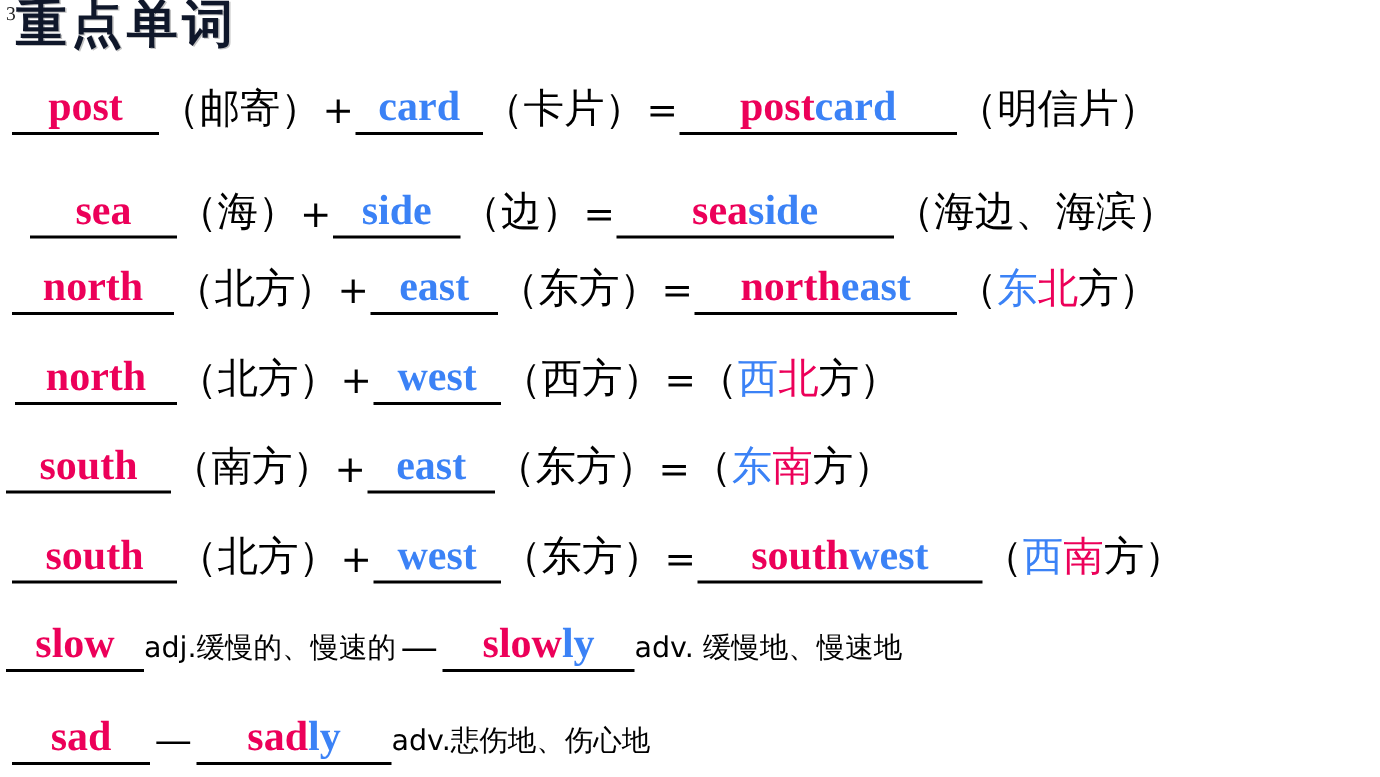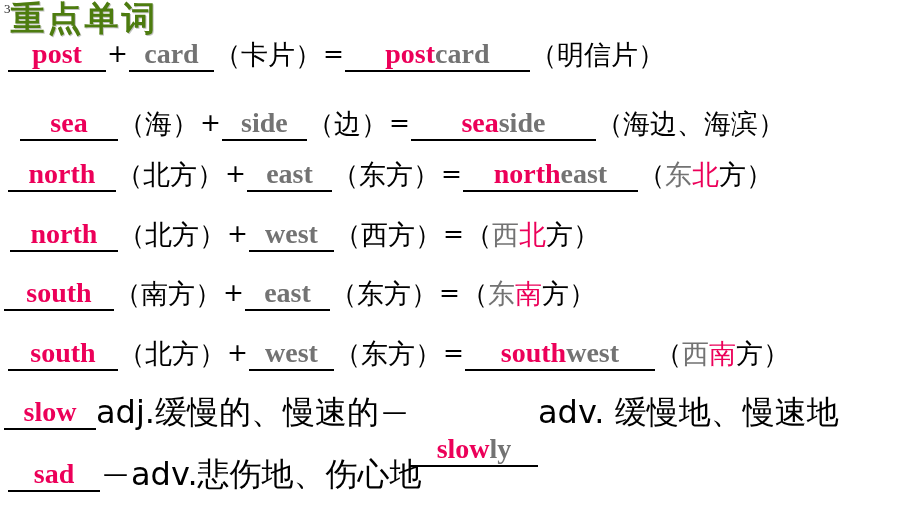--- a/index.html
+++ b/index.html
@@ -33,37 +33,37 @@
   }
   .title-sup {
     font-family: "Liberation Serif", serif;
     font-size: 13px;
     line-height: 1;
     color: #222222;
     margin-top: 2px;
     margin-right: 0px;
   }
   .title-text {
-    font-family: Liberation Serif, serif;
+    font-family: Liberation Mono, monospace;
     font-size: 34px;
     font-weight: bold;
     line-height: 38px;
-    color: #4d7c0f;
+    color: #0f172a;
     letter-spacing: 3px;
     text-shadow: 1px 1px 0 rgba(120,120,120,0.45);
   }
 
   
   .row {
     position: absolute;
     left: 0;
     width: 920px;
     height: 52px;
     display: flex;
-    align-items: flex-start;
+    align-items: flex-end;
     white-space: nowrap;
   }
 
   
   .row-word { font-size: 0; }
 
   .cjk {
     font-family: "DejaVu Sans", sans-serif;
     font-size: 27px;
     line-height: 34px;
@@ -80,37 +80,37 @@
   }
 
   .en {
     font-family: "Liberation Serif", serif;
     font-weight: bold;
     font-size: 28px;
     line-height: 32px;
     vertical-align: baseline;
   }
   .pk { color: #ec0059; }
-  .bl { color: #737373; }
+  .bl { color: #3b82f6; }
   .bk { color: #000000; }
 
   
   .blank {
     display: inline-block;
     border-bottom: 2px solid #000000;
     text-align: center;
     vertical-align: baseline;
     box-sizing: border-box;
     padding: 0 2px;
   }
 
   
   .pos {
     font-family: "DejaVu Sans", sans-serif;
-    font-size: 32px;
+    font-size: 19px;
     line-height: 32px;
     color: #000000;
     vertical-align: baseline;
   }
   .dash {
     font-family: "DejaVu Sans", sans-serif;
     font-size: 25px;
     line-height: 32px;
     color: #000000;
     vertical-align: baseline;
@@ -122,20 +122,21 @@
 
 <div class="slide">
 
   <div class="title-row">
     <span class="title-sup">3</span>
     <span class="title-text">重点单词</span>
   </div>
 
   <div class="row row-word" style="top:38px;">
     <span class="blank en pk" style="margin-left:8px;width:98px;">post</span>
+    <span class="cjk">（邮寄）</span>
     <span class="eq">+</span>
     <span class="blank en bl" style="width:85px;">card</span>
     <span class="cjk">（卡片）</span>
     <span class="eq">=</span>
     <span class="blank" style="width:185px;"><span class="en pk">post</span><span class="en bl">card</span></span>
     <span class="cjk">（明信片）</span>
   </div>
 
   <div class="row row-word" style="top:107px;padding-left:12px;">
     <span class="blank en pk" style="margin-left:8px;width:98px;">sea</span>
@@ -194,16 +195,17 @@
     <span class="blank en pk" style="margin-left:4px;width:92px;">slow</span>
     <span class="pos">adj.缓慢的、慢速的</span>
     <span class="dash">—</span>
     <span class="blank" style="width:128px;margin-top:37px;"><span class="en pk">slow</span><span class="en bl">ly</span></span>
     <span class="pos">adv. 缓慢地、慢速地</span>
   </div>
 
   <div class="row row-word" style="top:458px;">
     <span class="blank en pk" style="margin-left:8px;width:92px;">sad</span>
     <span class="dash">—</span>
+    <span class="blank" style="width:130px;"><span class="en pk">sad</span><span class="en bl">ly</span></span>
     <span class="pos">adv.悲伤地、伤心地</span>
   </div>
 
 </div>
 
 </body></html>

